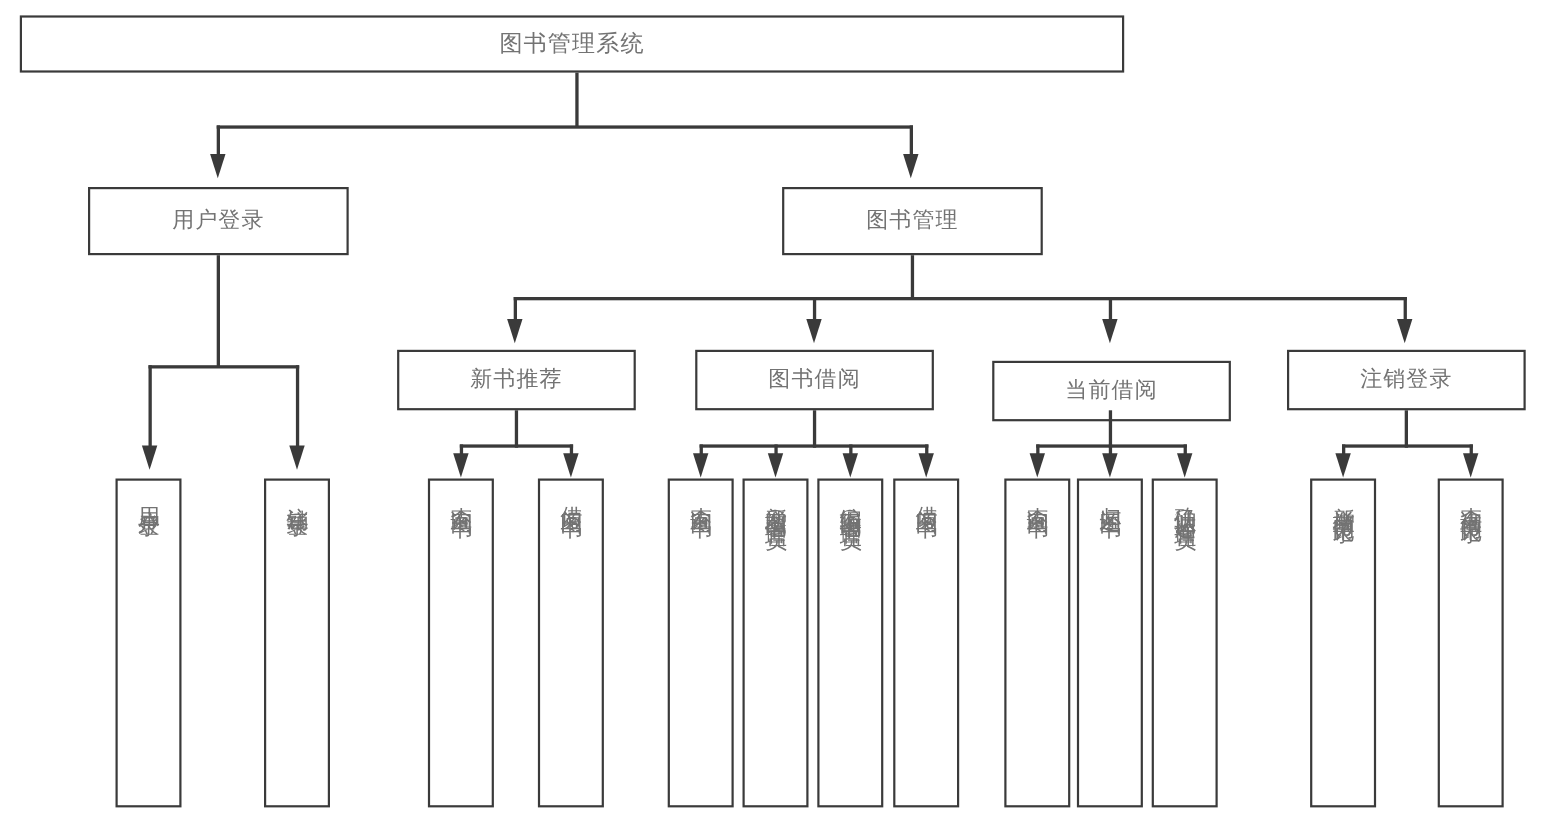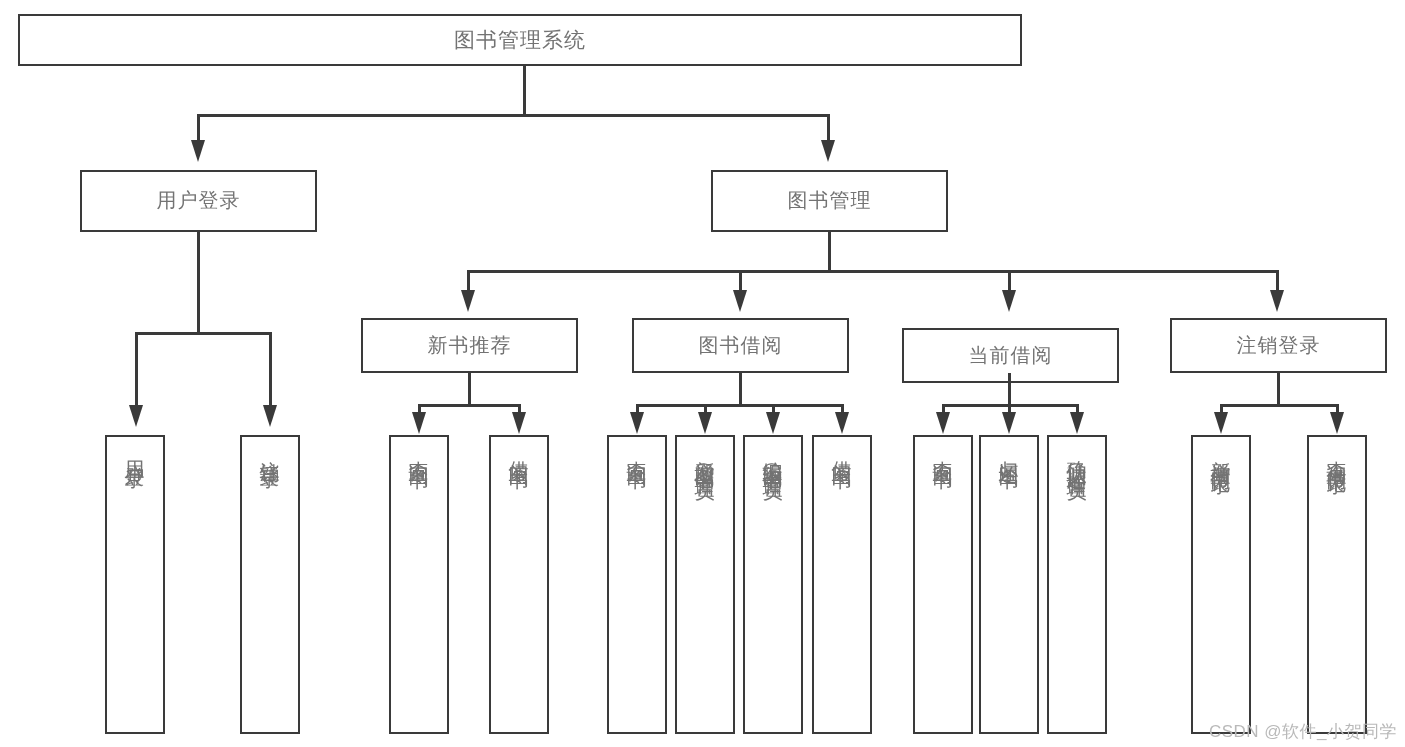--- a/index.html
+++ b/index.html
@@ -202,15 +202,14 @@
     <span class="vt">确认归还（管理员）</span>
   </div>
 
   <div class="node v" style="left:1191px;top:435px;width:60px;height:299px;">
     <span class="vt">新增借阅记录</span>
   </div>
   <div class="node v" style="left:1307px;top:435px;width:60px;height:299px;">
     <span class="vt">查询借阅记录</span>
   </div>
 
-  <div id="watermark">CSDN @软件_小贺同学</div>
 
 </div>
 
 </body></html>

